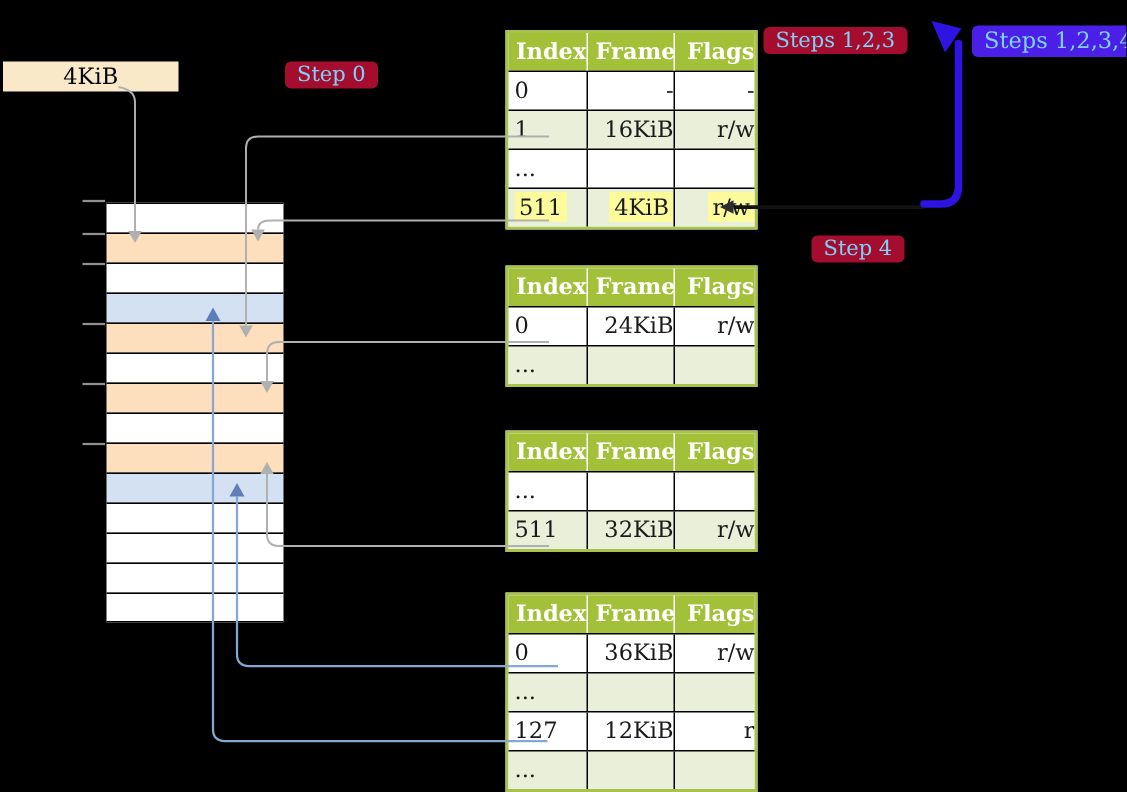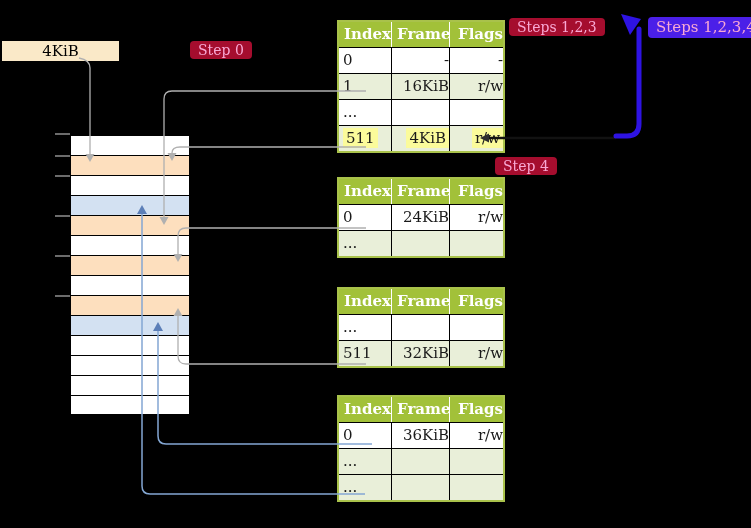--- a/index.html
+++ b/index.html
@@ -19,21 +19,21 @@
     --arrowhead-blue:#5C7FB8;
     --big-arrow-blue:#2E13E3;
     --text-dark:#1A1A1A;
   }
   *{margin:0;padding:0;box-sizing:border-box;}
   html,body{background:#000;}
   body{font-family:"DejaVu Serif","Liberation Serif",serif;}
   .canvas{position:relative;width:751px;height:528px;background:var(--background);overflow:hidden;}
 
   
-  .badge{position:absolute;color:#f9a8d4;font-size:14px;line-height:18px;padding:0 8px;border-radius:4px;white-space:nowrap;}
+  .badge{position:absolute;color:#7dd3fc;font-size:14px;line-height:18px;padding:0 8px;border-radius:4px;white-space:nowrap;}
   .badge.red{background:var(--badge-red);}
   .badge.blue{background:var(--badge-blue);font-size:15px;line-height:21px;}
   .pagebox{position:absolute;left:2px;top:41px;width:117px;height:20px;background:var(--box-cream);
            color:#000;font-size:15px;line-height:20px;text-align:center;}
 
   
   .memstack{position:absolute;left:70px;top:135px;width:120px;border-left:1px solid #000;border-right:1px solid #000;}
   .memcell{height:20px;border-top:1px solid #000;}
   .memcell:last-child{border-bottom:1px solid #000;}
   .cell-white{background:#fff;}
@@ -71,21 +71,21 @@
 </head>
 <body>
 
 <div class="canvas">
 
   <div class="pagebox">4KiB</div>
 
   <div class="badge red" style="left:190px;top:41px;">Step 0</div>
   <div class="badge red" style="left:509px;top:18px;">Steps 1,2,3</div>
   <div class="badge blue" style="left:648px;top:17px;">Steps 1,2,3,4</div>
-  <div class="badge red" style="left:495px;top:157px;">Step 4</div>
+  <div class="badge red" style="left:541px;top:157px;">Step 4</div>
 
   <div class="memstack" id="memstack">
       <div class="memcell cell-white"></div>
       <div class="memcell cell-orange"></div>
       <div class="memcell cell-white"></div>
       <div class="memcell cell-blue"></div>
       <div class="memcell cell-orange"></div>
       <div class="memcell cell-white"></div>
       <div class="memcell cell-orange"></div>
       <div class="memcell cell-white"></div>
@@ -169,20 +169,25 @@
     </div>
     <div class="trow">
       <div class="td c1">0</div>
       <div class="td c2">36KiB</div>
       <div class="td c3">r/w</div>
     </div>
     <div class="trow alt">
       <div class="td c1">...</div>
       <div class="td c2"></div>
       <div class="td c3"></div>
+    </div>
+    <div class="trow">
+      <div class="td c1">127</div>
+      <div class="td c2">12KiB</div>
+      <div class="td c3">r</div>
     </div>
     <div class="trow alt">
       <div class="td c1">...</div>
       <div class="td c2"></div>
       <div class="td c3"></div>
     </div>
   </div>
 
   <svg class="overlay" width="751" height="528" viewBox="0 0 751 528">
 

